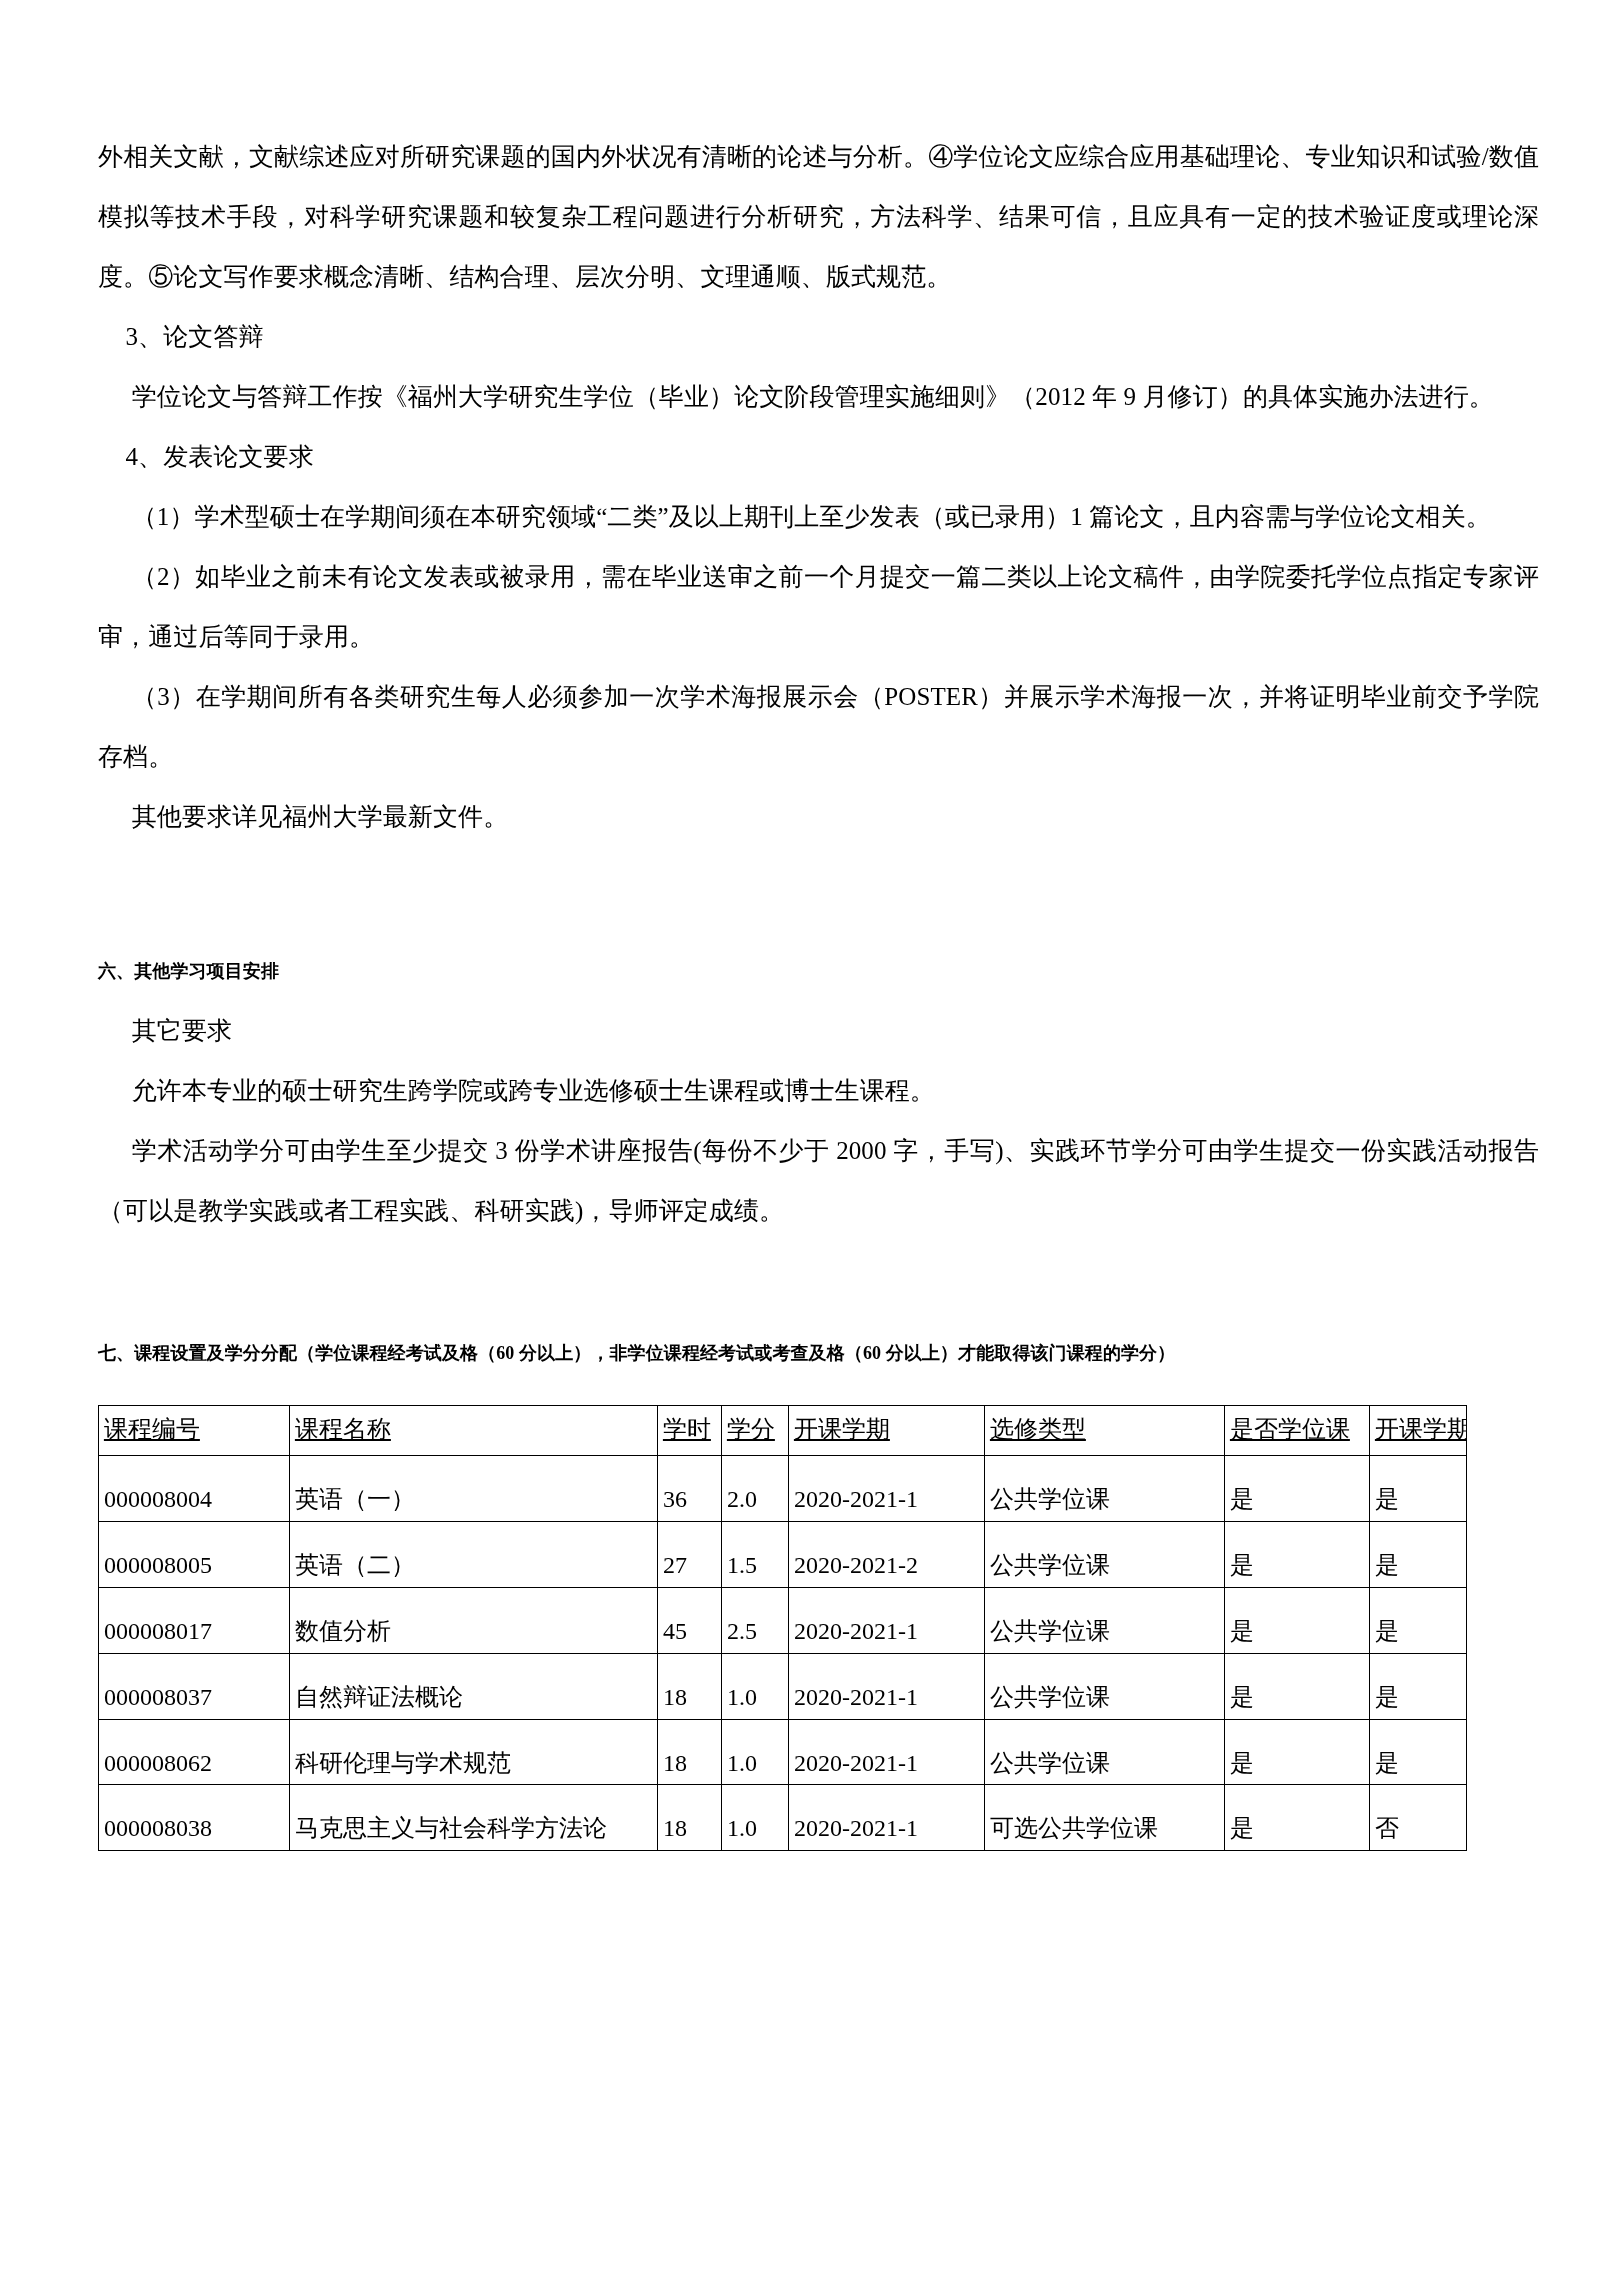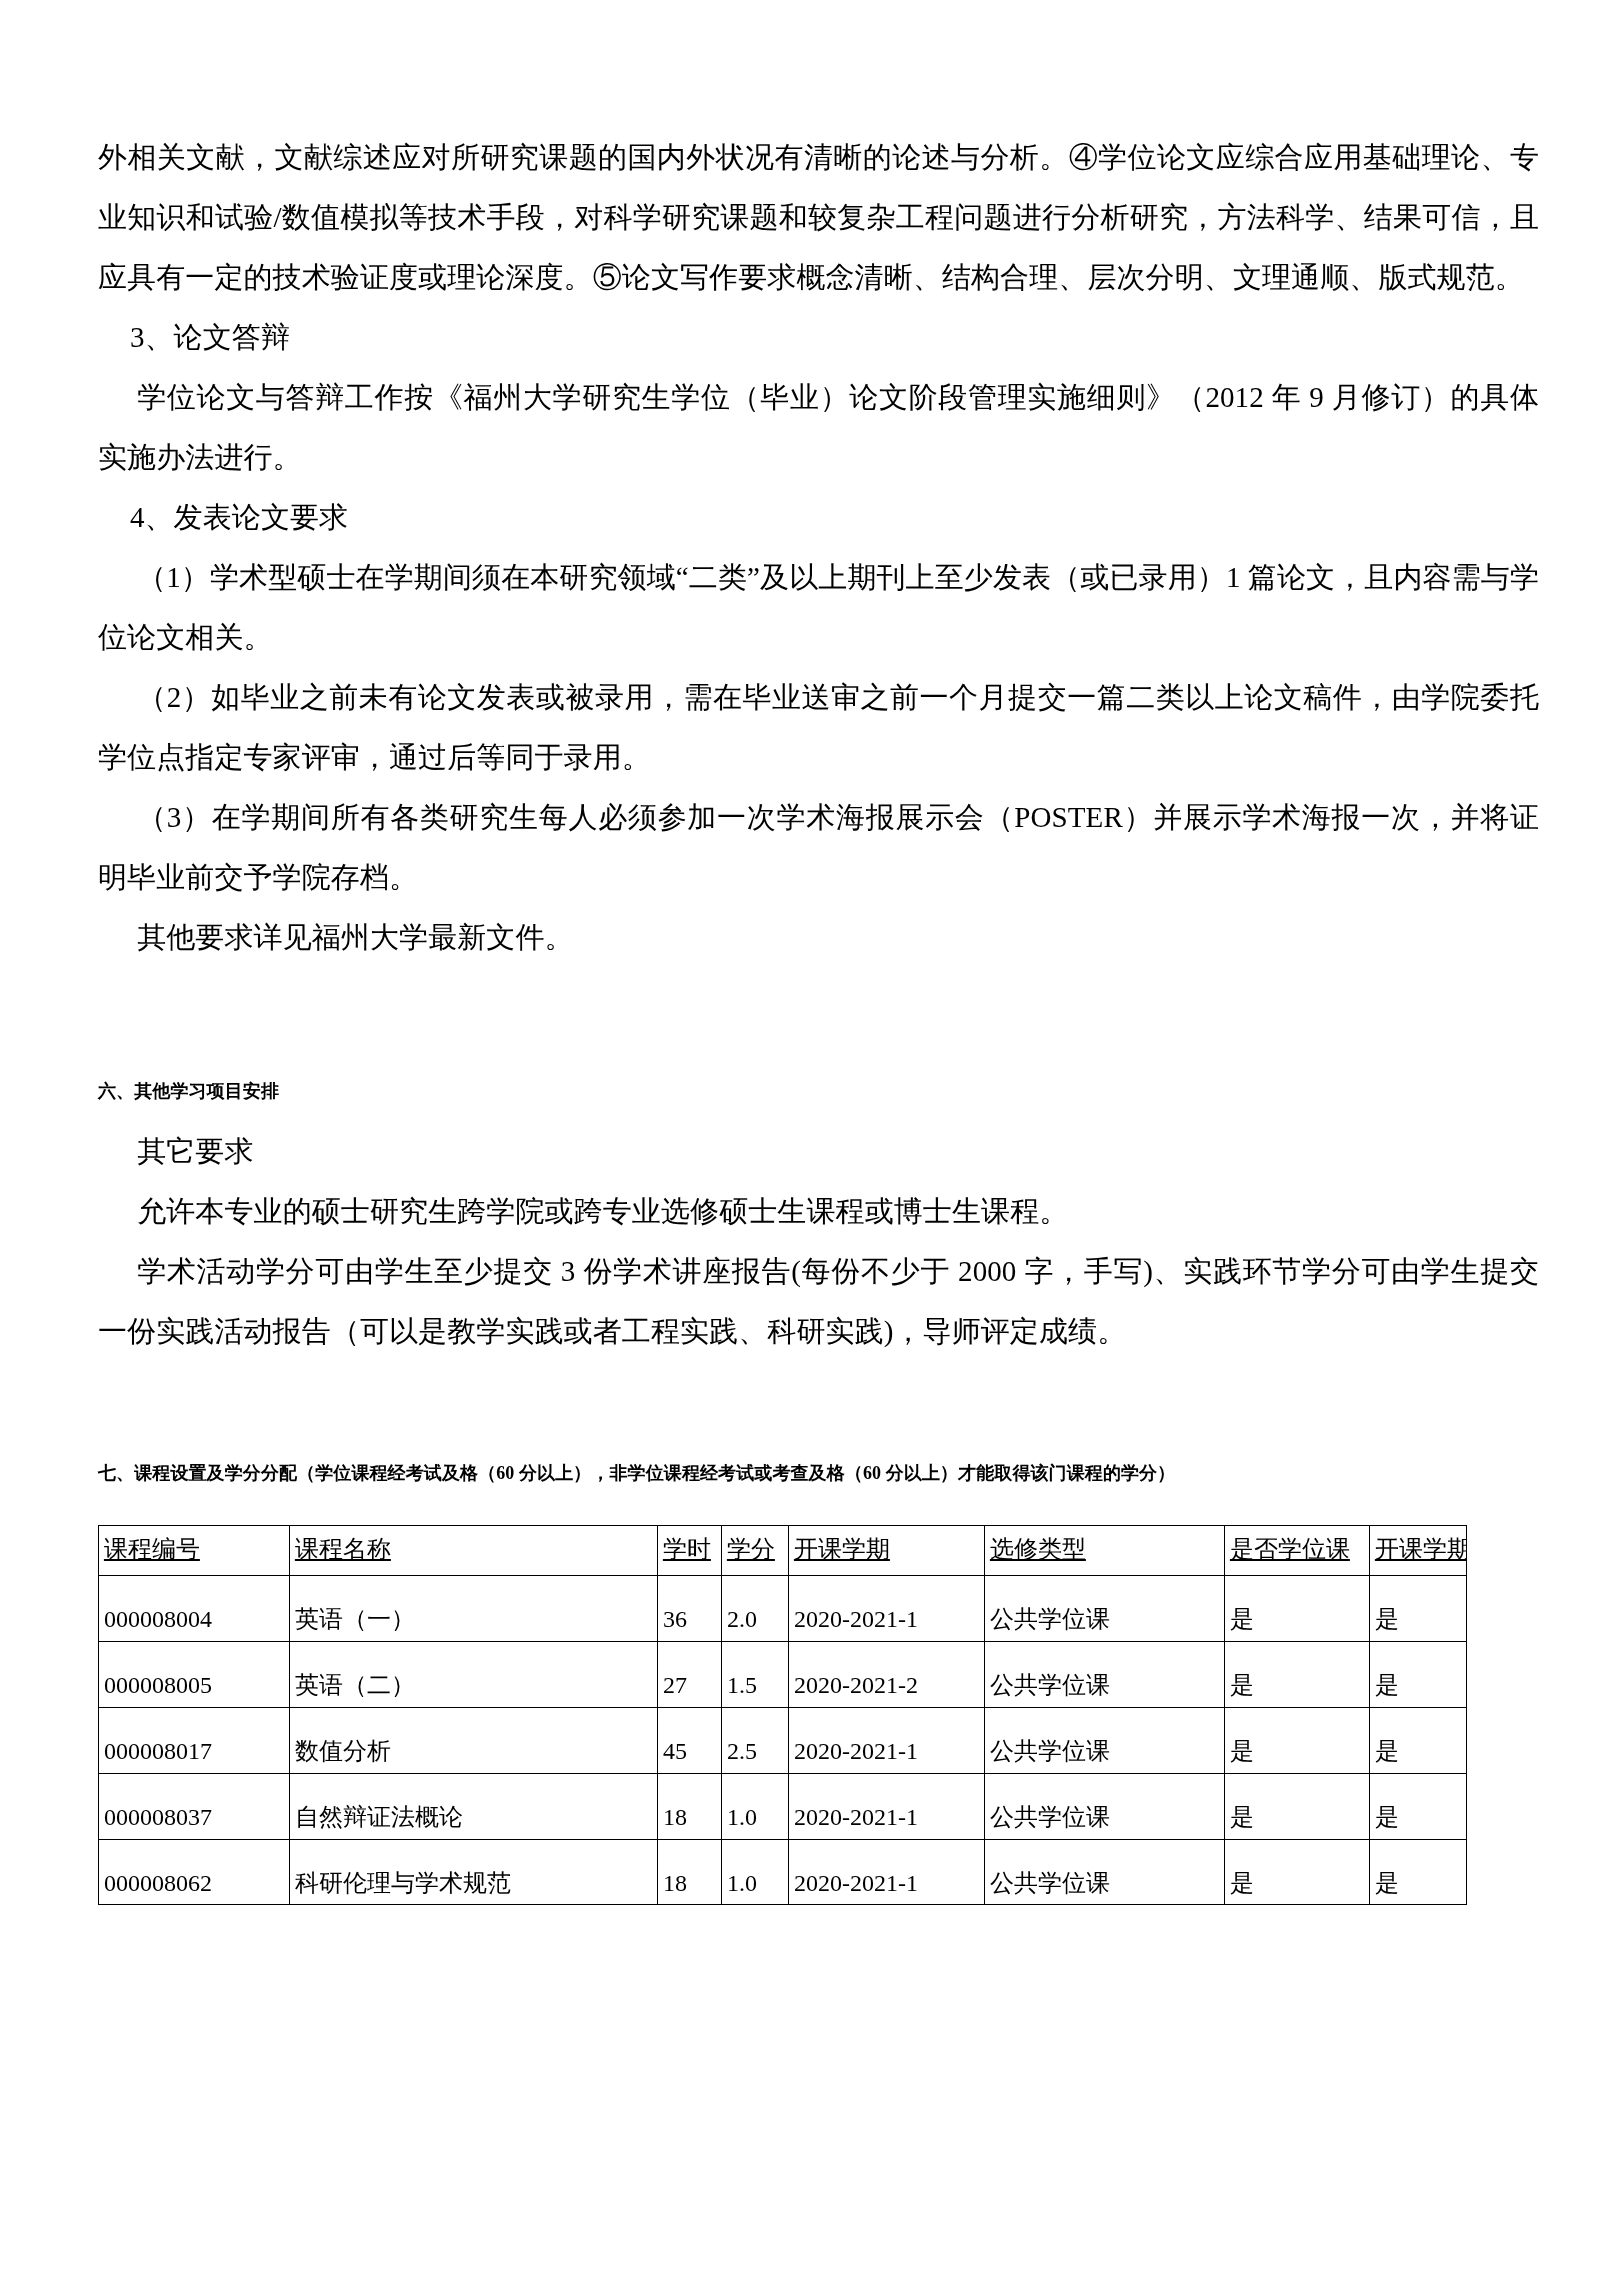--- a/index.html
+++ b/index.html
@@ -20,21 +20,21 @@
     background: #ffffff;
     box-sizing: border-box;
     padding: 127px 88px 0 98px;
     overflow: hidden;
   }
   .doc-body {
     width: 1441px;
   }
   p {
     margin: 0;
-    font-size: 29px;
+    font-size: 25px;
     line-height: 60px;
     text-align: justify;
     text-justify: inter-ideograph;
     letter-spacing: 0.1px;
   }
   p.flow {
     text-indent: 0;
   }
   p.indent-sm {
     text-indent: 1.35em;
@@ -193,18 +193,28 @@
         <tr>
           <td>000008062</td>
           <td>科研伦理与学术规范</td>
           <td>18</td>
           <td>1.0</td>
           <td>2020-2021-1</td>
           <td>公共学位课</td>
           <td>是</td>
           <td>是</td>
         </tr>
+        <tr>
+          <td>000008038</td>
+          <td>马克思主义与社会科学方法论</td>
+          <td>18</td>
+          <td>1.0</td>
+          <td>2020-2021-1</td>
+          <td>可选公共学位课</td>
+          <td>是</td>
+          <td>否</td>
+        </tr>
       </tbody>
     </table>
 
   </div>
 </div>
 
 
 </body></html>

